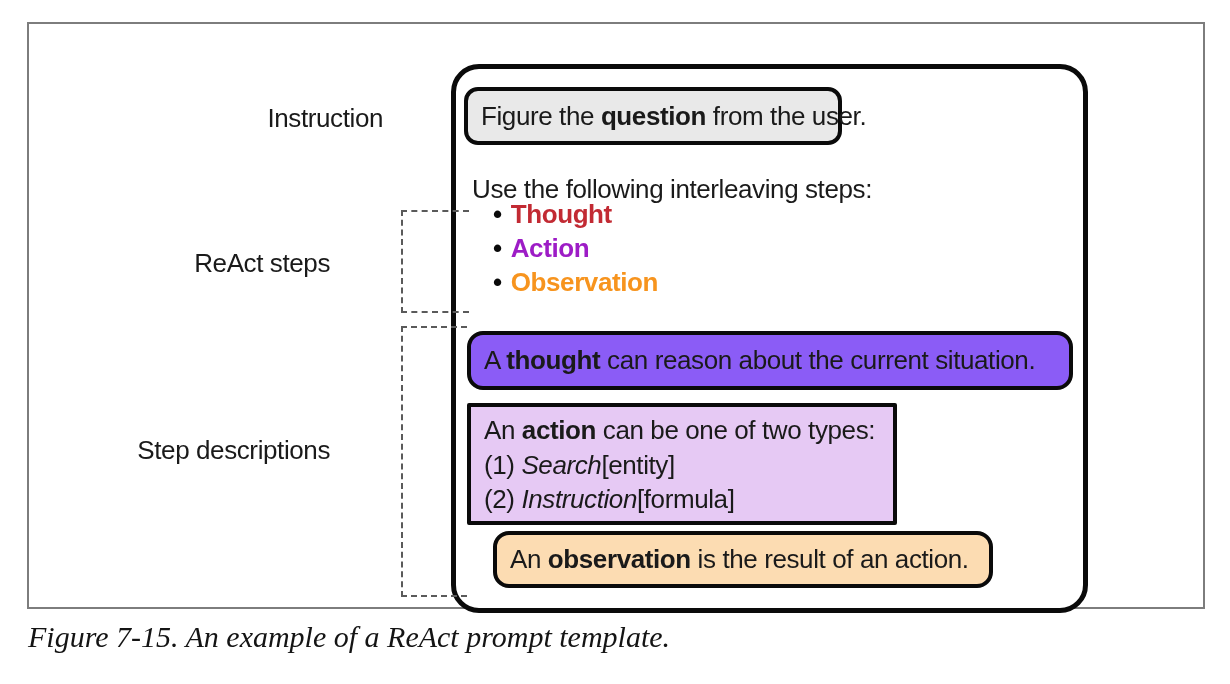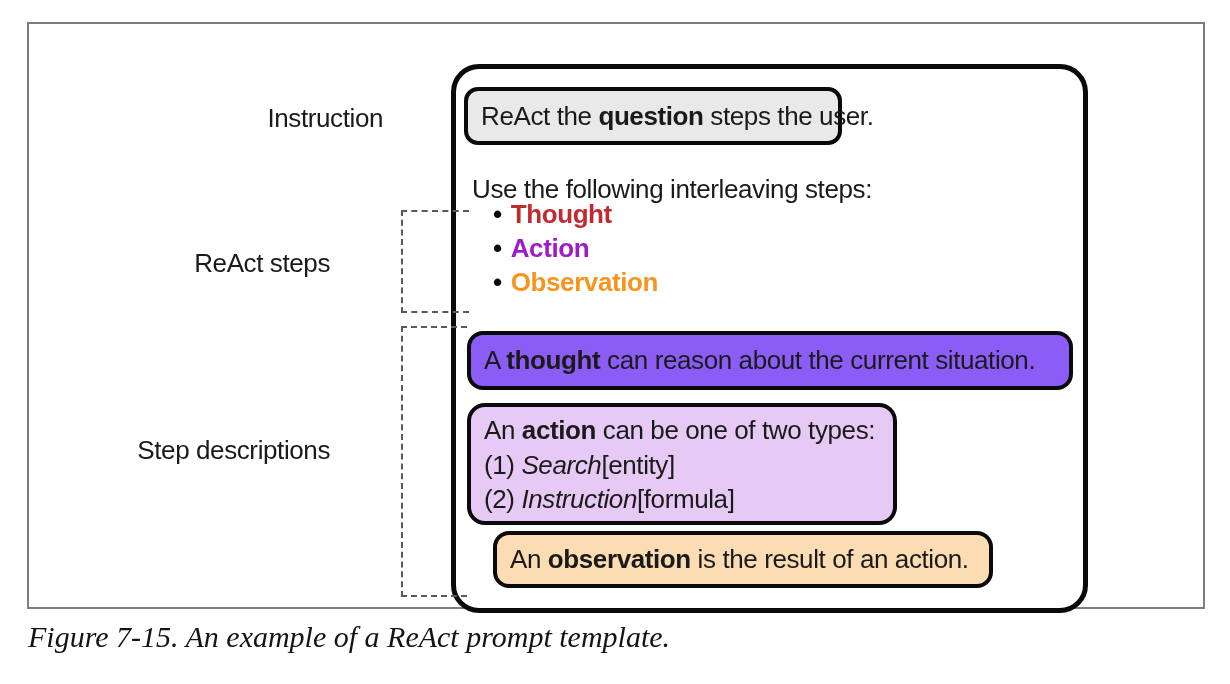--- a/index.html
+++ b/index.html
@@ -54,21 +54,21 @@
     align-items: center;
     font-size: 26px;
     letter-spacing: -0.4px;
     white-space: nowrap;
     padding: 0 13px;
     color: #1a1a1a;
   }
   .pbox b { font-weight: 700; }
   .box-instruction { left: 435px; top: 63px;  width: 378px; height: 58px; border-radius: 14px; }
   .box-thought     { left: 438px; top: 307px; width: 606px; height: 59px; border-radius: 16px; }
-  .box-action      { left: 438px; top: 379px; width: 430px; height: 122px; border-radius: 18px;
+  .box-action      { left: 438px; top: 379px; width: 430px; height: 122px; border-radius: 2px;
                      display: block; padding: 6px 13px; }
   .box-action .line { line-height: 34.5px; }
   .box-action .line i { font-style: italic; }
   .box-observation { left: 440px; top: 507px; width: 500px; height: 57px; border-radius: 16px; }
   .steps-intro {
     position: absolute;
     left: 443px; top: 150px;
     font-size: 26px;
     letter-spacing: -0.4px;
     white-space: nowrap;
@@ -102,21 +102,21 @@
 
     <div class="side-label label-instruction">Instruction</div>
     <div class="side-label label-stepdesc">Step descriptions</div>
     <div class="side-label label-react">ReAct steps</div>
 
     <div class="bracket bracket-react"></div>
     <div class="bracket bracket-stepdesc"></div>
 
     <div class="pbox box-instruction" style="background-color: rgb(233, 233, 233);">
       <span>
-        <span>ReAct the </span><b>question</b><span> steps the user.</span>
+        <span>Figure the </span><b>question</b><span> from the user.</span>
       </span>
     </div>
 
     <div class="steps-intro">Use the following interleaving steps:</div>
 
     <div class="steps-list">
       <div class="step-item">
         <span class="dot">•</span><span class="step-word" style="color: rgb(194, 42, 51);">Thought</span>
       </div>
       <div class="step-item">

